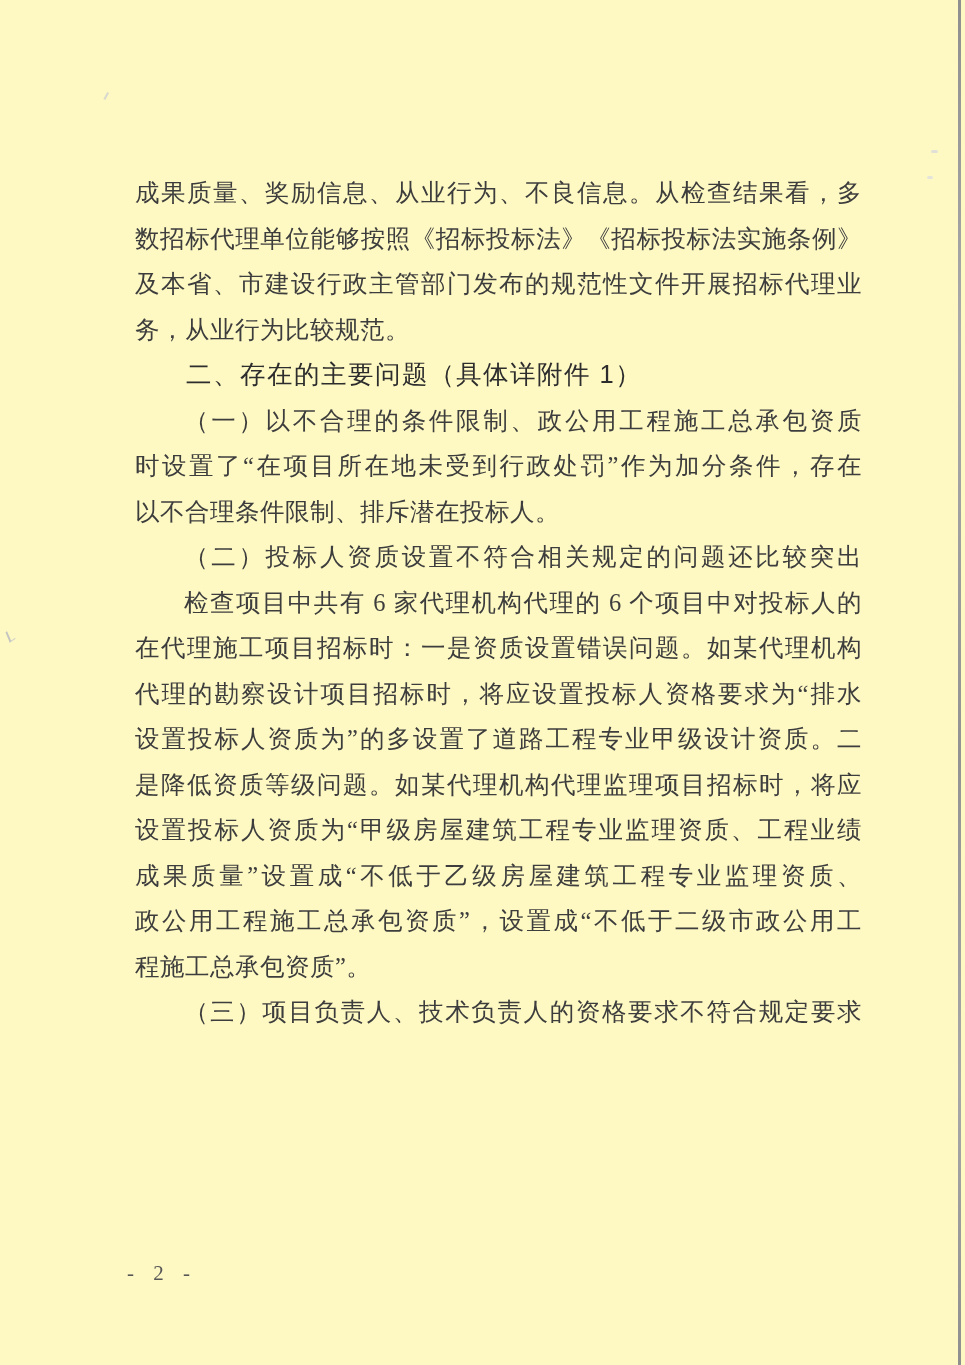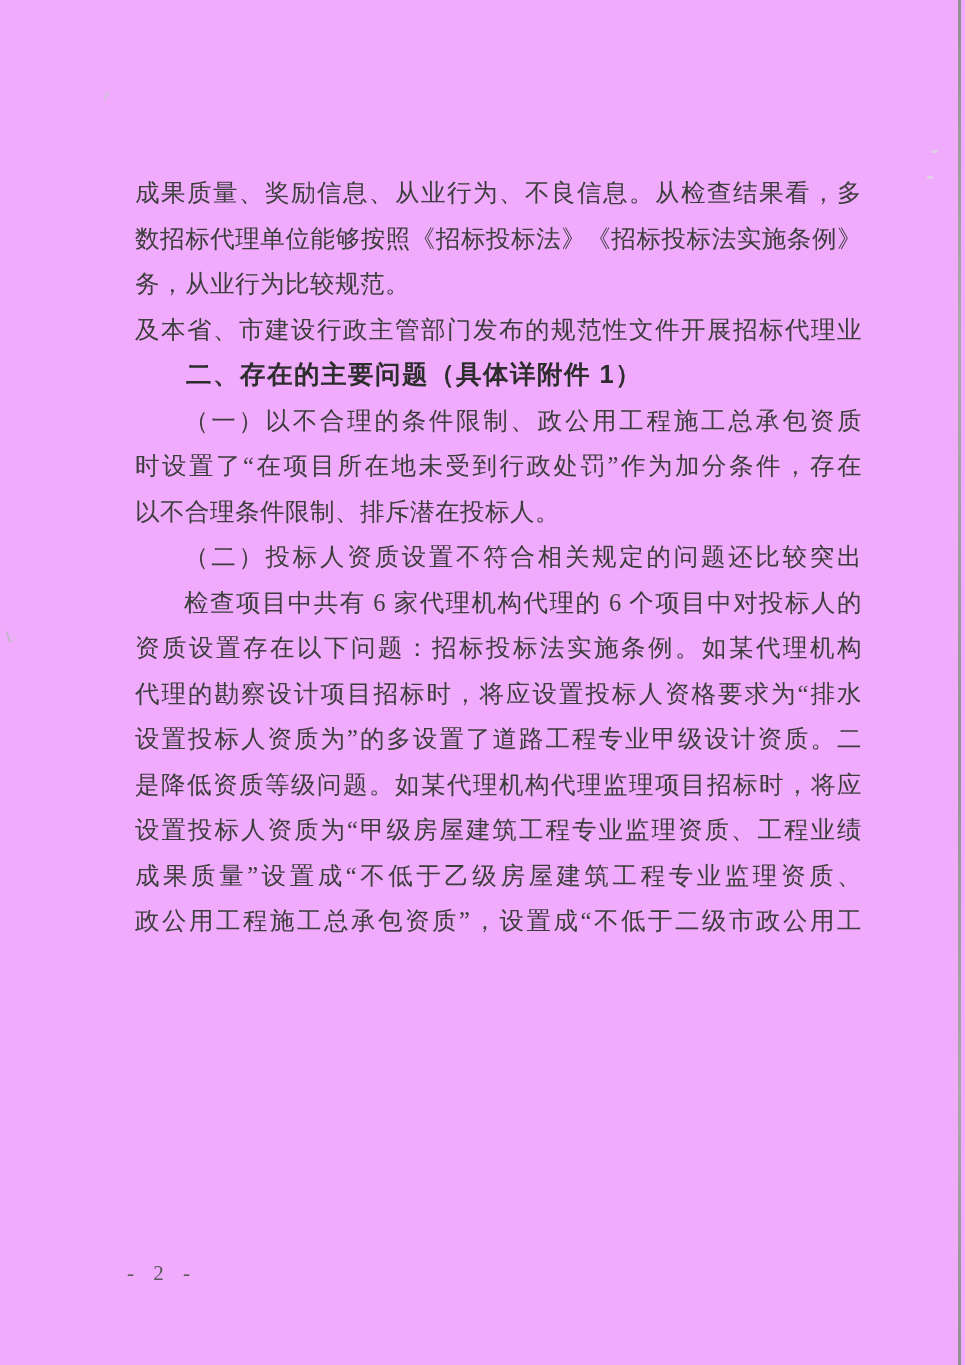--- a/index.html
+++ b/index.html
@@ -4,21 +4,21 @@
 <style>
   html, body {
     margin: 0;
     padding: 0;
     background: #ffffff;
   }
   .page {
     position: relative;
     width: 965px;
     height: 1365px;
-    background: #f0abfc;
+    background: #fef9c3;
     overflow: hidden;
     font-family: "Liberation Serif", serif;
   }
   
   .scan-edge {
     position: absolute;
     left: 958px;
     top: 0;
     width: 3px;
     height: 1365px;
@@ -41,21 +41,21 @@
   }
   .line.justify {
     text-align: justify;
     text-align-last: justify;
   }
   .line.indent {
     text-indent: 2em;
   }
   .line.heading {
     font-family: "Liberation Sans", sans-serif;
-    font-weight: bold;
+    font-weight: normal;
     color: #2d2d2d;
     font-size: 25.5px;
     letter-spacing: 1.5px;
   }
   .page-number {
     position: absolute;
     left: 127px;
     top: 1253px;
     font-size: 21px;
     line-height: 40px;
@@ -103,32 +103,34 @@
   <div class="scan-edge"></div>
 
   <span class="artifact artifact-a"></span>
   <span class="artifact artifact-b"></span>
   <span class="artifact artifact-c"></span>
   <span class="artifact artifact-d"></span>
 
   <div class="text-block">
       <div class="line justify">成果质量、奖励信息、从业行为、不良信息。从检查结果看，多</div>
       <div class="line justify">数招标代理单位能够按照《招标投标法》《招标投标法实施条例》</div>
+      <div class="line justify">及本省、市建设行政主管部门发布的规范性文件开展招标代理业</div>
       <div class="line">务，从业行为比较规范。</div>
-      <div class="line justify">及本省、市建设行政主管部门发布的规范性文件开展招标代理业</div>
       <div class="line heading indent">二、存在的主要问题（具体详附件 1）</div>
       <div class="line indent justify">（一）以不合理的条件限制、政公用工程施工总承包资质</div>
       <div class="line justify">时设置了“在项目所在地未受到行政处罚”作为加分条件，存在</div>
       <div class="line">以不合理条件限制、排斥潜在投标人。</div>
       <div class="line indent justify">（二）投标人资质设置不符合相关规定的问题还比较突出</div>
       <div class="line indent justify">检查项目中共有 6 家代理机构代理的 6 个项目中对投标人的</div>
-      <div class="line justify">资质设置存在以下问题：招标投标法实施条例。如某代理机构</div>
+      <div class="line justify">在代理施工项目招标时：一是资质设置错误问题。如某代理机构</div>
       <div class="line justify">代理的勘察设计项目招标时，将应设置投标人资格要求为“排水</div>
       <div class="line justify">设置投标人资质为”的多设置了道路工程专业甲级设计资质。二</div>
       <div class="line justify">是降低资质等级问题。如某代理机构代理监理项目招标时，将应</div>
       <div class="line justify">设置投标人资质为“甲级房屋建筑工程专业监理资质、工程业绩</div>
       <div class="line justify">成果质量”设置成“不低于乙级房屋建筑工程专业监理资质、</div>
       <div class="line justify">政公用工程施工总承包资质”，设置成“不低于二级市政公用工</div>
+      <div class="line">程施工总承包资质”。</div>
+      <div class="line indent justify">（三）项目负责人、技术负责人的资格要求不符合规定要求</div>
     </div>
 
   <div class="page-number">- 2 -</div>
 
 </div>
 
 </body></html>

